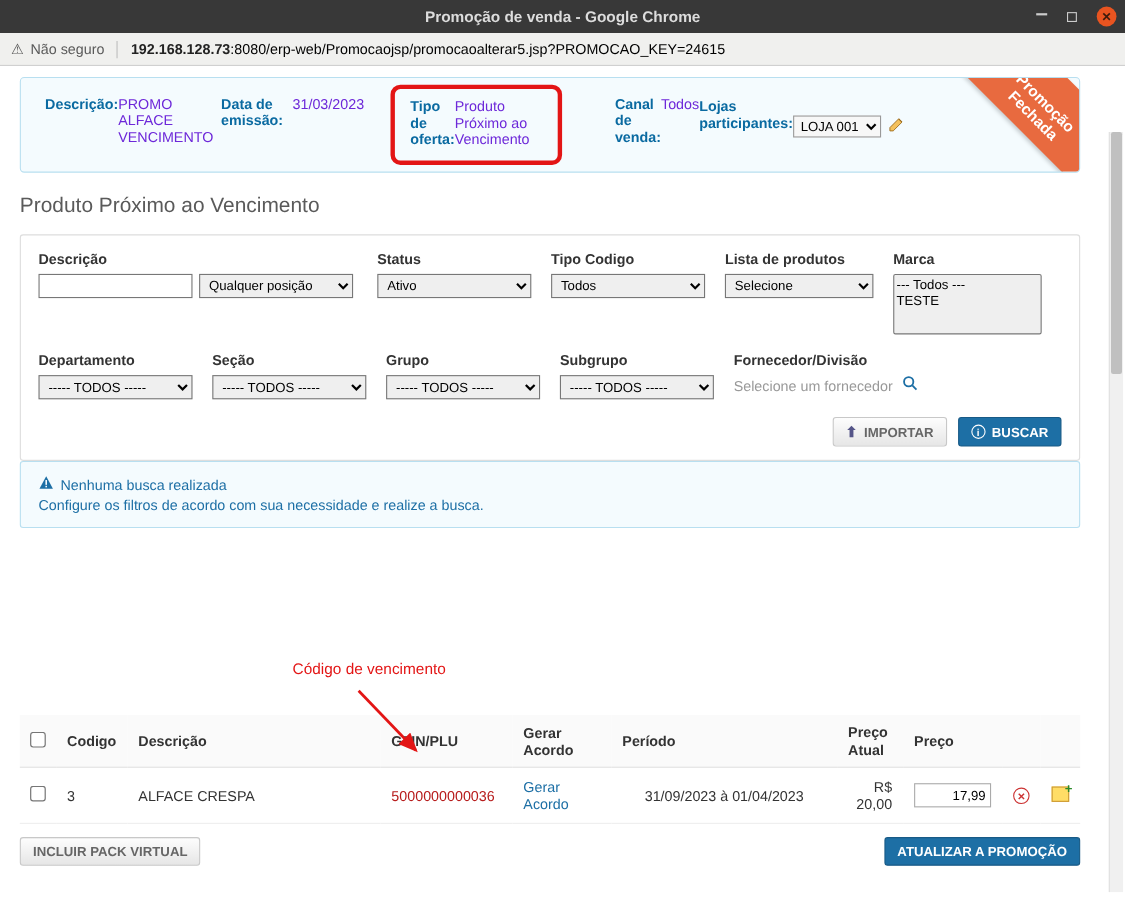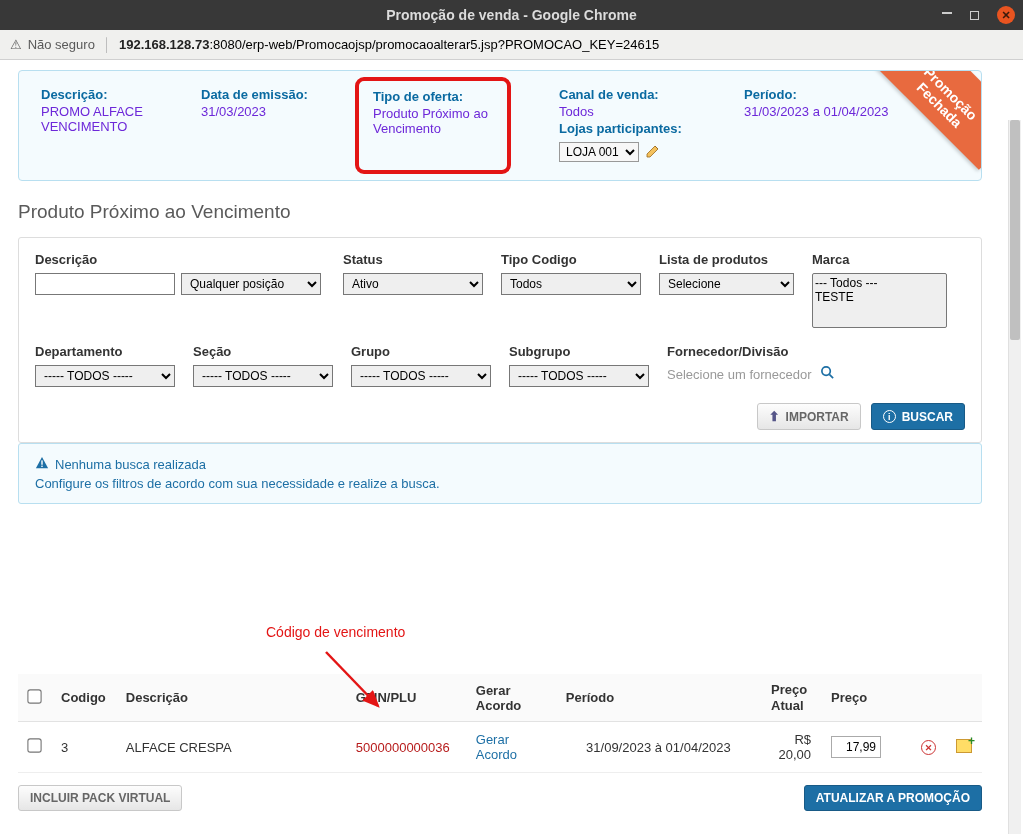--- a/index.html
+++ b/index.html
@@ -18,21 +18,21 @@
     .warn-icon { margin-right: 6px; font-size: 13px; }
     .addr-sep { margin: 0 8px; color: #bbb; }
     .addr-host { color: #222; font-weight: 600; }
     .addr-path { color: #000000; }
     
     
     .page { padding: 10px 18px 28px 18px; max-width: 1000px; position: relative; }
     
     
     .summary { border: 1px solid #b8dff0; background: #f4fbfe; border-radius: 4px; padding: 16px 22px 18px 22px; display: flex; gap: 30px; position: relative; margin-bottom: 20px; overflow: hidden; }
-    .sum-col { display: flex; flex-direction: column; min-width: 120px; }
+    .sum-col { display: flex; flex-direction: row; min-width: 120px; }
     .sum-label { color: #0a6aa1; font-weight: 600; font-size: 13px; margin-bottom: 2px; }
     .sum-val { color: #6d28d9; font-size: 13px; }
     .sum-highlight { position: relative; border: 4px solid #e31515; border-radius: 9px; padding: 8px 14px 10px 14px; margin: -10px 6px -12px -6px; }
     .store-row { display: flex; align-items: center; gap: 6px; margin-top: 4px; }
     .store-select { font-size: 12px; padding: 1px 2px; border: 1px solid #999; background: #f7f7f7; }
     .pencil { cursor: pointer; }
     .ribbon { position: absolute; top: -8px; right: -42px; background: #e86a3f; color: #fff; font-weight: 700; font-size: 14px; padding: 22px 40px 10px 40px; transform: rotate(45deg); line-height: 1.15; text-align: center; box-shadow: 0 2px 4px rgba(0,0,0,0.2); }
     
     
     .sect-title { font-size: 19px; color: #5a5a5a; margin-bottom: 14px; font-weight: 400; }
@@ -66,21 +66,21 @@
     .annot-label { position: absolute; left: 248px; top: 120px; color: #e31515; font-size: 14px; }
     .annot-arrow { position: absolute; left: 300px; top: 140px; }
     
     
     .bottom-table { width: 100%; border-collapse: collapse; font-size: 13px; }
     .bottom-table th { text-align: left; font-weight: 600; padding: 8px 10px; border-bottom: 1px solid #e2e2e2; background: #fafafa; color: #333; }
     .bottom-table td { padding: 10px 10px; border-bottom: 1px solid #eee; vertical-align: middle; }
     .bottom-table .th-preco { line-height: 1.2; }
     .gtin-red { color: #b71c1c; }
     .link-blue { color: #1d6fa5; cursor: pointer; }
-    .price-input { width: 50px; text-align: right; padding: 3px 4px; border: 1px solid #aaa; font-size: 12px; }
+    .price-input { width: 70px; text-align: right; padding: 3px 4px; border: 1px solid #aaa; font-size: 12px; }
     .del-icon { width: 15px; height: 15px; border: 1.5px solid #c33; border-radius: 50%; display: inline-flex; align-items: center; justify-content: center; color: #c33; font-size: 9px; font-weight: bold; cursor: pointer; }
     .add-icon { width: 16px; height: 14px; background: #ffdd66; border: 1px solid #cc9933; position: relative; display: inline-block; cursor: pointer; }
     .add-icon::after { content: "+"; position: absolute; top: -6px; right: -4px; color: #2a8a2a; font-weight: bold; font-size: 12px; }
     .chk { transform: scale(1.1); }
     
     
     .bottom-actions { display: flex; justify-content: space-between; gap: 10px; margin-top: 12px; }
     
     
     .scroll-sim { position: absolute; right: 2px; top: 60px; bottom: 4px; width: 13px; background: #f0f0f0; border-left: 1px solid #e0e0e0; }
@@ -132,24 +132,20 @@
         <select class="store-select">
           <option>LOJA 001</option>
         </select>
         <span class="pencil">
           <svg width="16" height="16" viewBox="0 0 16 16">
                 <path d="M2 11 L10 3 L13 6 L5 14 L2 14 Z" fill="#f4c15d" stroke="#9a6b1f" stroke-width="0.8"></path>
                 <path d="M10 3 L13 6" stroke="#9a6b1f" stroke-width="1"></path>
               </svg>
         </span>
       </div>
-    </div>
-    <div class="sum-col">
-      <span class="sum-label">Período:</span>
-      <span class="sum-val">31/03/2023 a 01/04/2023</span>
     </div>
     <div class="ribbon">
       <div>Promoção</div>
       <div>Fechada</div>
     </div>
   </div>
 
   <h2 class="sect-title">Produto Próximo ao Vencimento</h2>
 
   <div class="filters">

